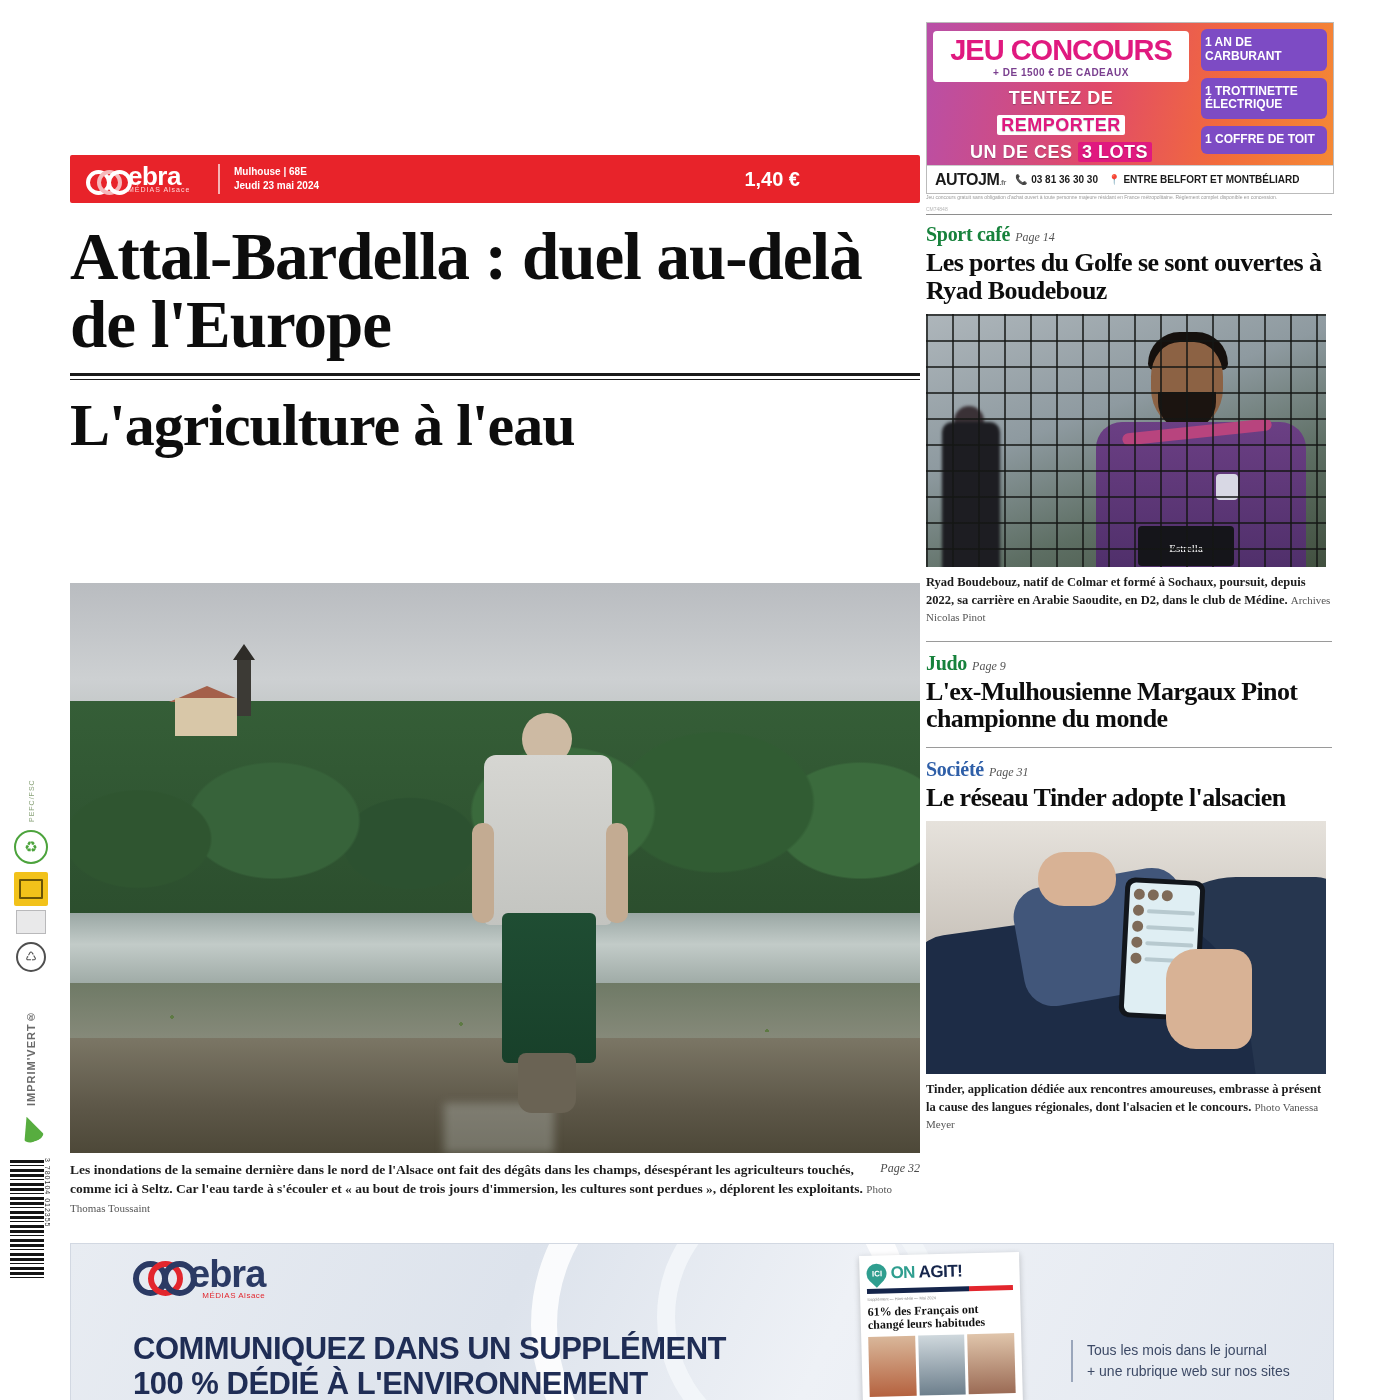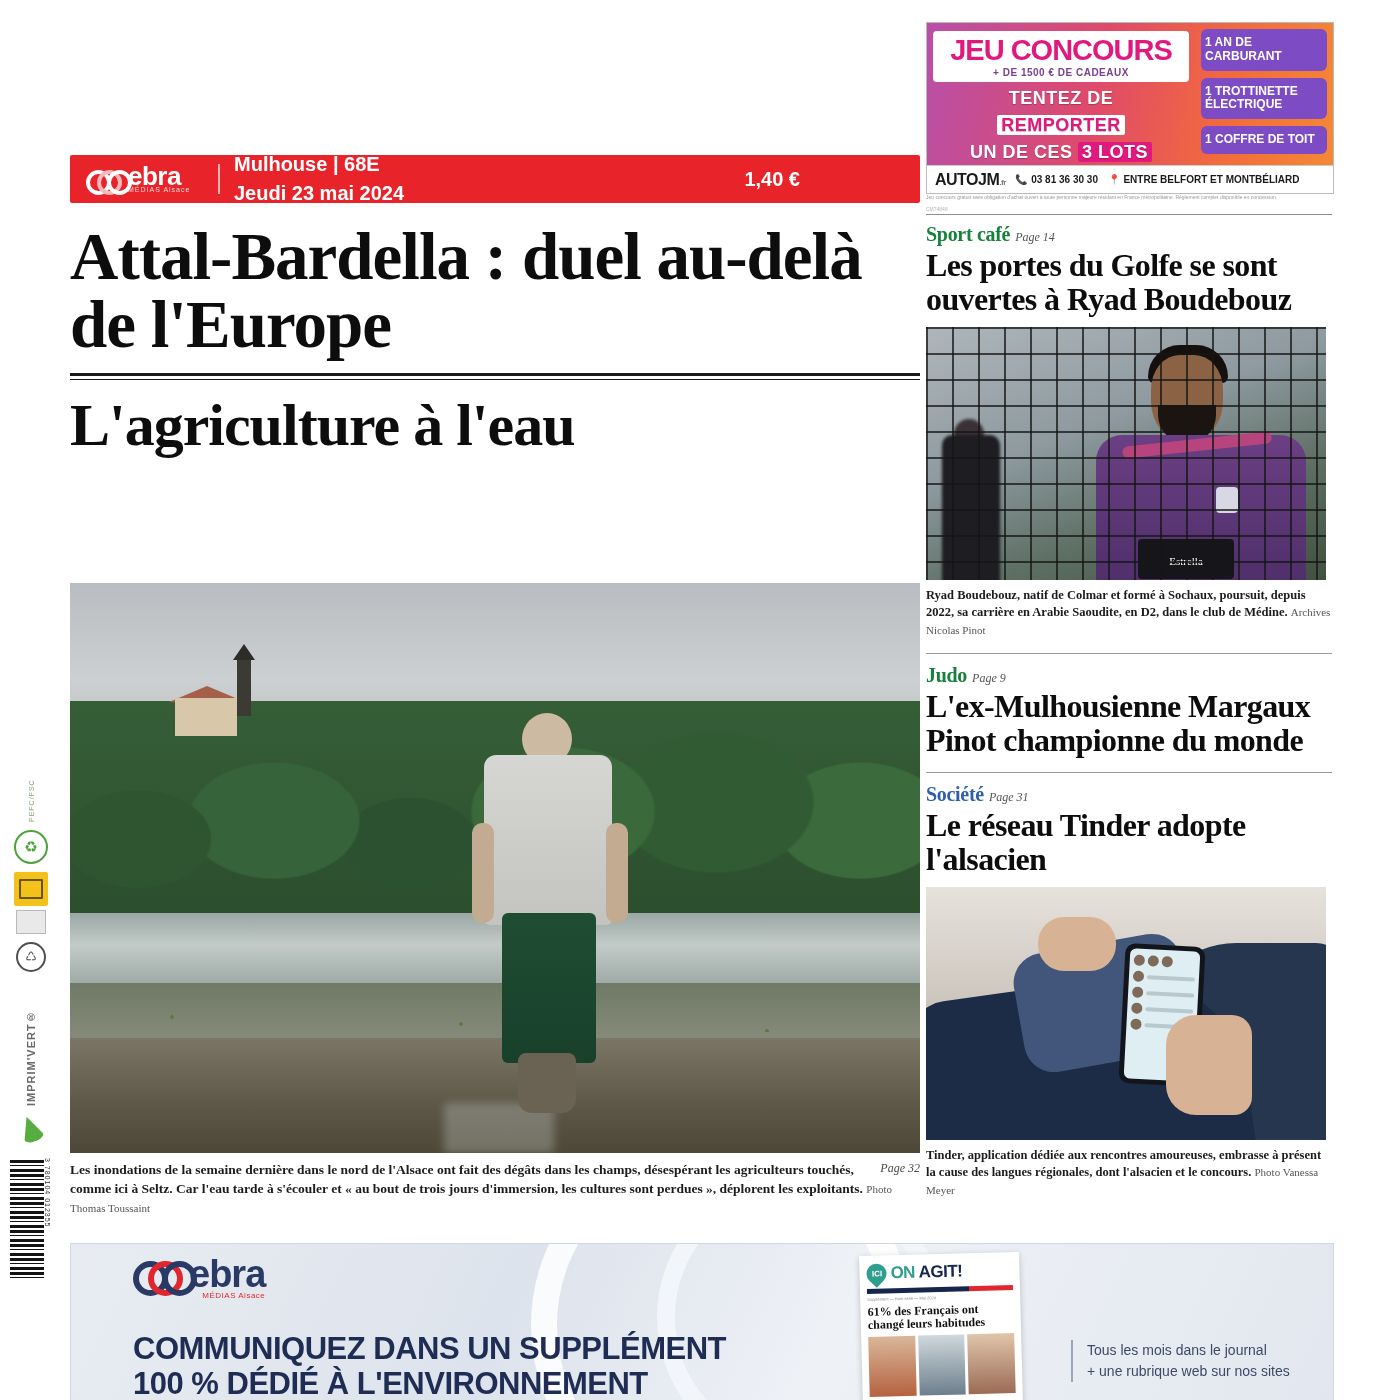--- a/index.html
+++ b/index.html
@@ -203,21 +203,21 @@
   }
   .strip-divider {
     width: 2px;
     height: 30px;
     background: rgba(255,255,255,0.65);
     margin: 0 14px 0 4px;
   }
   .strip-edition {
     font-family: "Liberation Sans", sans-serif;
     color: #fff;
-    font-size: 20px;
+    font-size: 10px;
     font-weight: bold;
     line-height: 1.45;
   }
   .strip-price {
     margin-left: auto;
     margin-right: 120px;
     font-family: "Liberation Sans", sans-serif;
     color: #fff;
     font-size: 20px;
     font-weight: bold;
@@ -552,21 +552,21 @@
   .kicker-page {
     font-style: italic;
     font-weight: normal;
     font-size: 12px;
     color: #555;
     margin-left: 5px;
   }
   .rc-headline {
     font-family: "Liberation Serif", serif;
     font-weight: bold;
-    font-size: 32px;
+    font-size: 26px;
     line-height: 1.06;
     letter-spacing: -0.6px;
     margin: 3px 0 0 0;
     color: #0d0d0d;
   }
 
   .rc-photo {
     width: 400px;
     height: 253px;
     margin-top: 10px;

